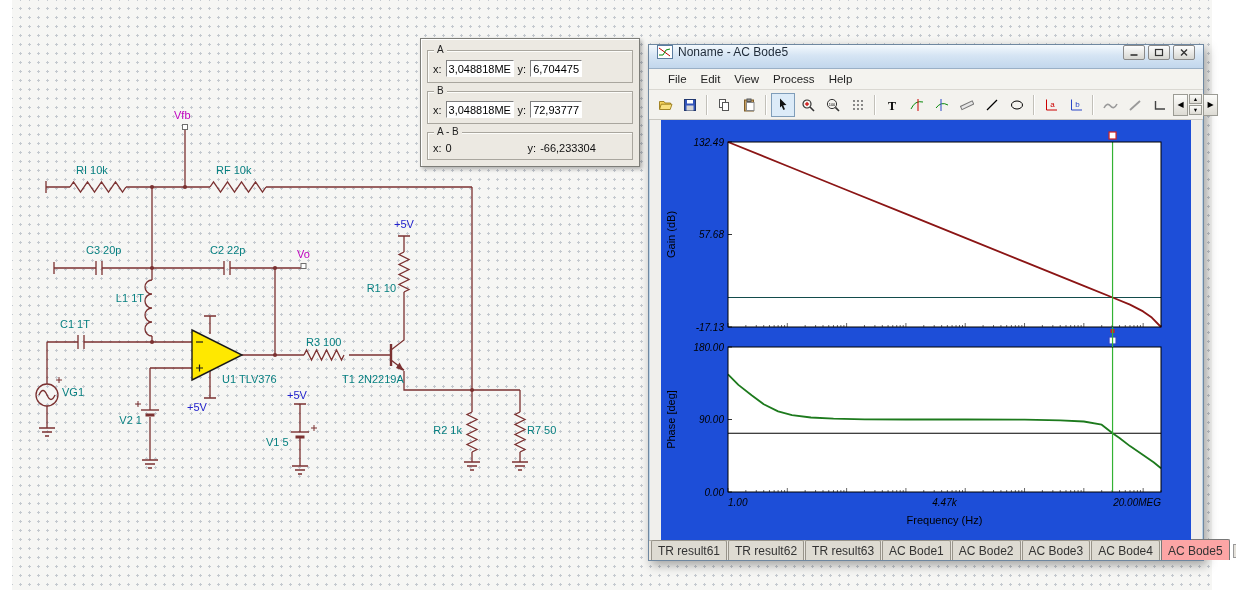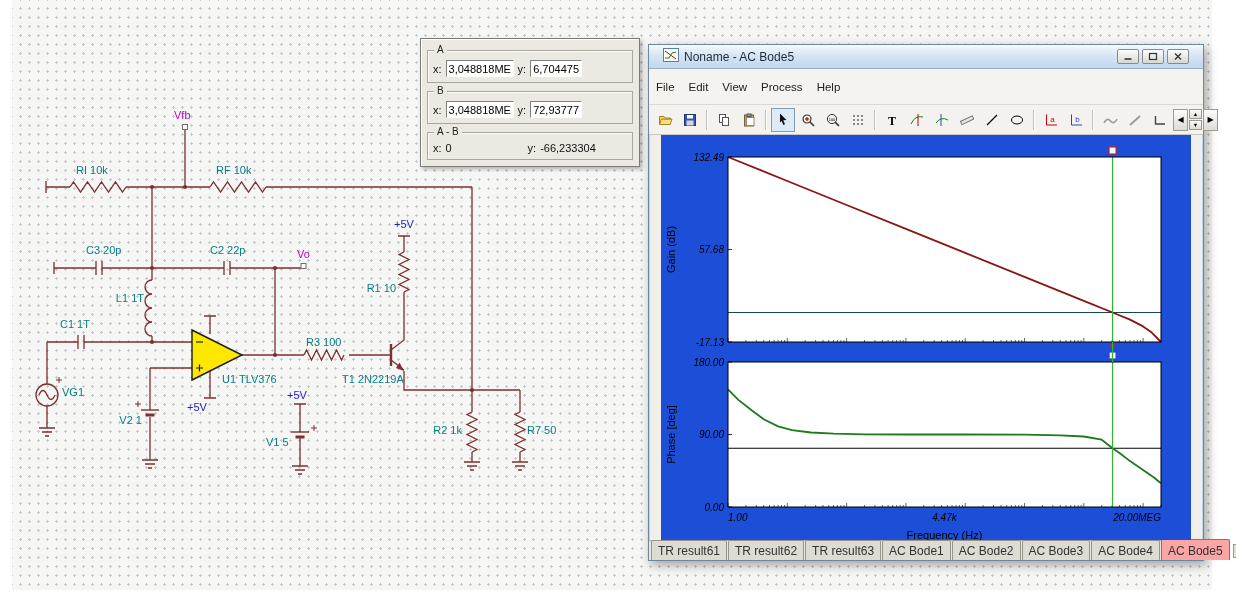--- a/index.html
+++ b/index.html
@@ -26,25 +26,25 @@
 .rlab{font-size:11px;color:#111}
 .rinput{width:68px;height:17px;border:1px solid;border-color:#7f7f7f #ffffff #ffffff #7f7f7f;
   background:#fff;font:11px "Liberation Sans",sans-serif;padding:1px 2px;overflow:hidden}
 .rinput.wide{width:52px}
 .rval{font-size:11px;color:#111;margin-right:14px}
 
 .window{position:absolute;left:648px;top:44px;width:556px;height:517px;background:#f0efec;
   border:1px solid #6e87a0;box-shadow:inset 0 0 0 1px #bcd2e6,3px 4px 10px rgba(0,0,0,.35);
   z-index:2;display:flex;flex-direction:column}
 .titlebar{height:24px;background:linear-gradient(#f4f9fd,#d6e5f4 45%,#c2d7ec);
-  display:flex;align-items:center;padding:0 14px;border-bottom:1px solid #9ab0c6;flex:0 0 auto}
+  display:flex;padding:0 8px;border-bottom:1px solid #9ab0c6;flex:0 0 auto}
 .win-title{font-size:12px;color:#1e2a38;margin-left:5px;flex:1;white-space:nowrap}
 .wbtn{width:22px;height:15px;margin-left:3px;border:1px solid #8a8a8a;border-radius:2px;
   background:linear-gradient(#fdfdfd,#d7d7d2);display:inline-flex;align-items:center;justify-content:center}
-.menubar{height:36px;background:#f4f3ef;display:flex;align-items:center;padding-left:0;
+.menubar{height:21px;background:#f4f3ef;display:flex;align-items:center;padding-left:12px;
   border-bottom:1px solid #dad8d2;flex:0 0 auto}
 .menubar span{font-size:11.5px;padding:2px 7px;color:#222}
 .toolbar{height:30px;background:#f3f2ee;display:flex;align-items:center;padding:2px 4px;
   border-bottom:1px solid #c9c7c0;gap:1px;flex:0 0 auto}
 .tb{width:24px;height:24px;border:1px solid transparent;background:transparent;
   display:inline-flex;align-items:center;justify-content:center;padding:0;flex:0 0 auto}
 .tb.pressed{border:1px solid #7f9db9;background:#dcebf8}
 .tsep{width:2px;height:20px;border-left:1px solid #c2c0b9;border-right:1px solid #ffffff;margin:0 3px;flex:0 0 auto}
 .tb-right{margin-left:auto;display:flex;align-items:center;gap:1px}
 .arrowbtn{width:15px;height:22px;font-size:8px;border:1px solid #9b9b94;background:linear-gradient(#fcfcfa,#dddbd4);padding:0}

